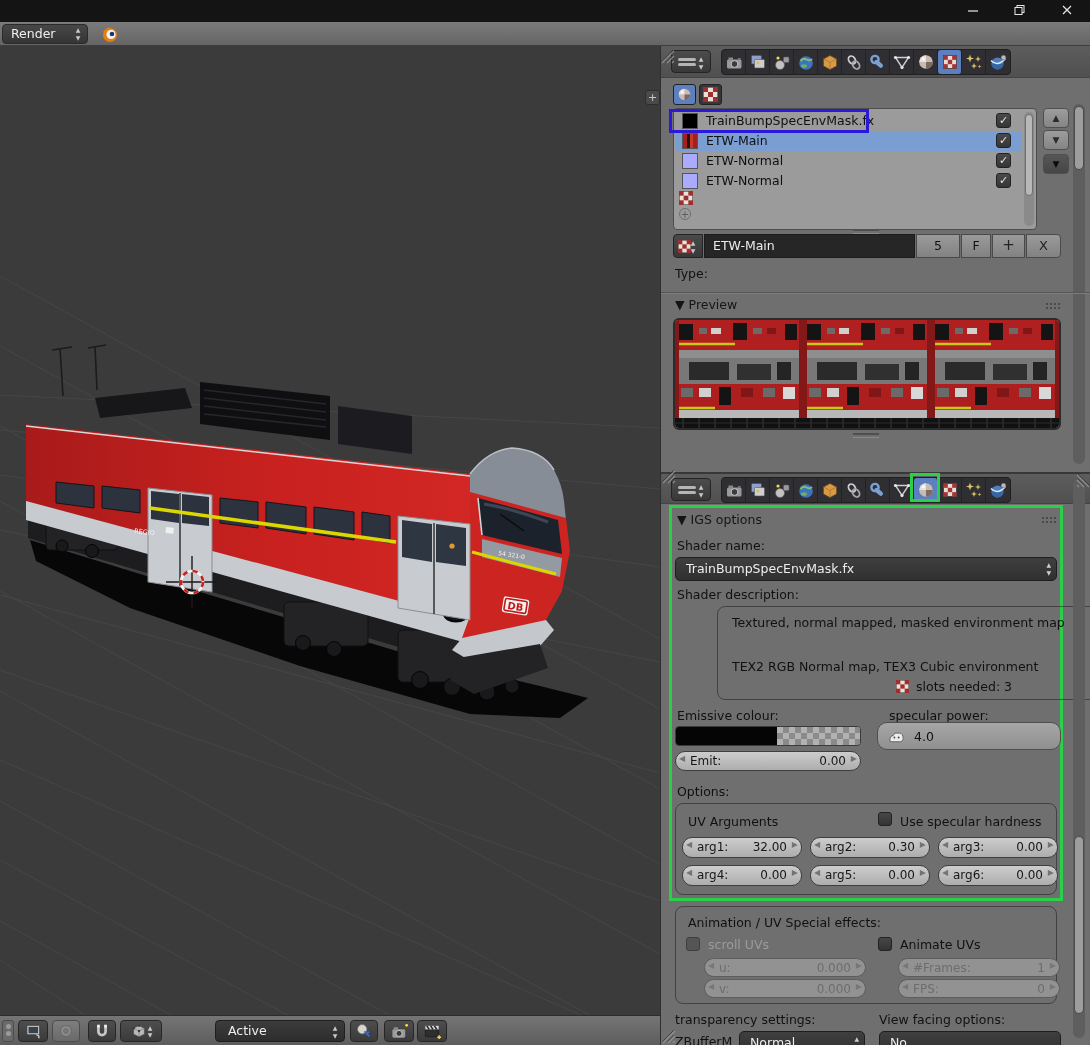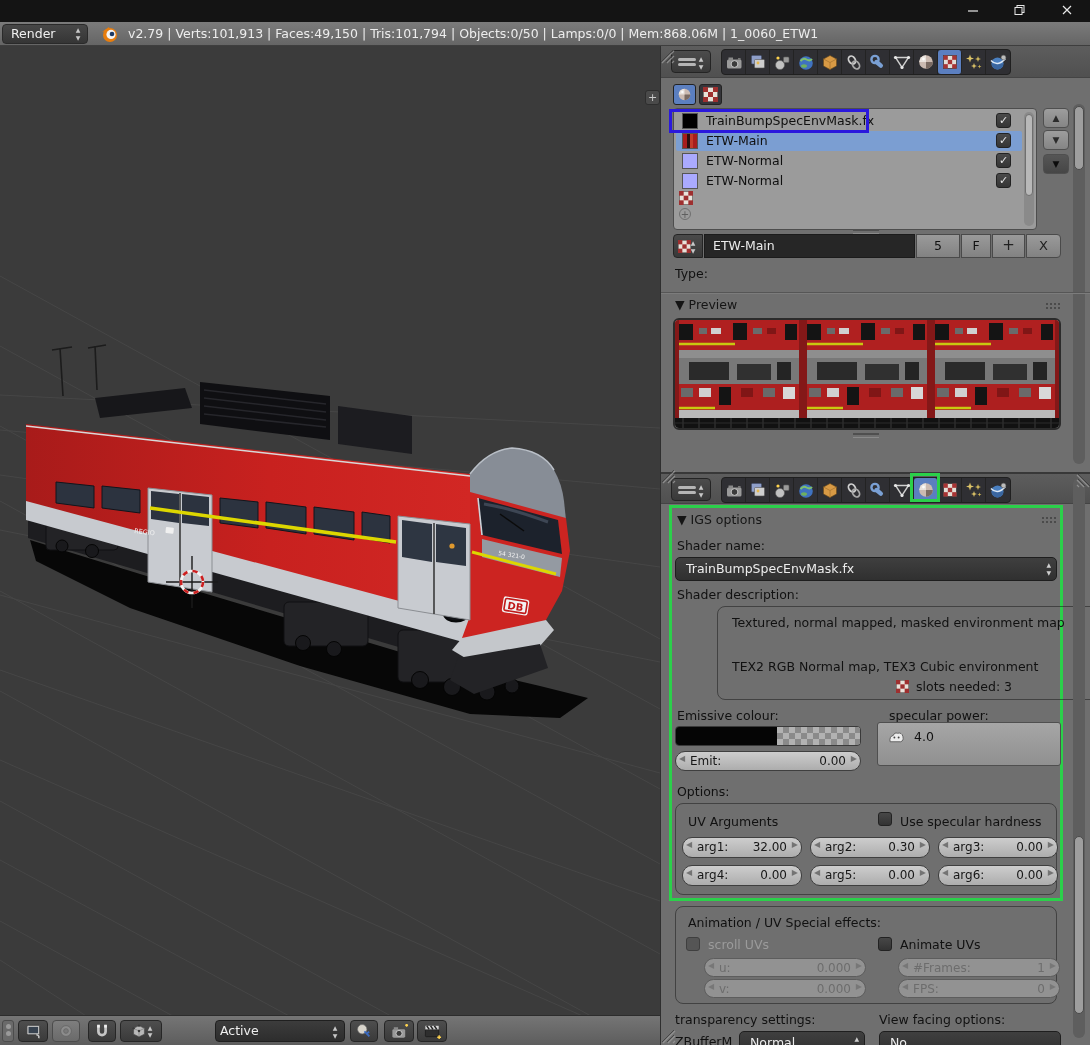--- a/index.html
+++ b/index.html
@@ -19,21 +19,21 @@
   #stats{left:128px;top:4px;color:#ededed;font-size:12.5px;white-space:nowrap;}
 
   
   #viewport{left:0;top:46px;width:660px;height:969px;background:#3b3b3b;overflow:hidden;}
   #vplus{left:645px;top:44px;width:15px;height:15px;background:#4a4a4a;border:1px solid #2e2e2e;border-radius:3px;color:#c9c9c9;font-size:11px;line-height:13px;text-align:center;}
 
   
   #vhead{left:0;top:1015px;width:660px;height:30px;background:linear-gradient(#757575,#5d5d5d);border-top:1px solid #2c2c2c;}
   .hbtn{top:4px;height:22px;background:linear-gradient(#4e4e4e,#3a3a3a);border:1px solid #262626;border-radius:4px;display:flex;align-items:center;justify-content:center;}
   .hbtn.lite{background:linear-gradient(#7e7e7e,#6a6a6a);border-color:#4c4c4c;}
-  #active-dd{left:215px;top:4px;width:130px;height:22px;background:linear-gradient(#3c3c3c,#2d2d2d);border:1px solid #1f1f1f;border-radius:4px;color:#eee;font-size:12.5px;line-height:20px;padding-left:4px;}
+  #active-dd{left:215px;top:4px;width:130px;height:22px;background:linear-gradient(#3c3c3c,#2d2d2d);border:1px solid #1f1f1f;border-radius:4px;color:#eee;font-size:12.5px;line-height:20px;padding-left:12px;}
 
   
   #props{left:660px;top:46px;width:430px;height:999px;background:#6f6f6f;border-left:1px solid #2f2f2f;overflow:hidden;}
   .phead{left:0;width:430px;height:32px;background:linear-gradient(#5d5d5d,#505050);border-bottom:1px solid #444;}
   .edsel{position:absolute;left:10px;top:4px;width:40px;height:23px;background:linear-gradient(#4c4c4c,#393939);border:1px solid #242424;border-radius:4px;}
   .edsel .bars{position:absolute;left:6px;top:5px;width:18px;}
   .edsel .bars i{display:block;height:3px;margin:2px 0;background:#b5b5b5;border-radius:2px;}
   .tabstrip{position:absolute;left:60px;top:3px;height:26px;background:#2f2f33;border:1px solid #202020;border-radius:4px;display:flex;}
   .tab{width:24px;height:24px;display:flex;align-items:center;justify-content:center;border-right:1px solid #232323;}
   .tab:last-child{border-right:none;}
@@ -268,21 +268,20 @@
       <span class="updn">▲<br>▼</span>
     </div>
     <div id="blogo" class="abs">
       <svg width="18" height="18" viewBox="0 0 18 18">
           <path d="M2,7 L9,2 L10,5 Z" fill="#e87d0d"></path>
           <circle cx="10" cy="10" r="7" fill="#e87d0d"></circle>
           <circle cx="11" cy="9.4" r="4.6" fill="#f4f4f4"></circle>
           <circle cx="12" cy="9" r="2.3" fill="#1b3a67"></circle>
         </svg>
     </div>
-    <div id="stats" class="abs">v2.79 | Verts:101,913 | Faces:49,150 | Tris:101,794 | Objects:0/50 | Lamps:0/0 | Mem:868.06M | 1_0060_ETW1</div>
   </div>
 
   <div id="viewport" class="abs">
     <svg width="660" height="969" viewBox="0 0 660 969">
 
       <g stroke="#464646" stroke-width="1">
         <path d="M0,349 L660,382"></path>
           <path d="M0,384 L660,443"></path>
           <path d="M0,429 L660,521"></path>
         <path d="M0,484 L660,616"></path>
@@ -730,21 +729,21 @@
     </div>
 
     <div class="abs lbl" style="left:16px;top:662px">Emissive colour:</div>
     <div class="abs lbl" style="left:228px;top:662px">specular power:</div>
 
     <div class="abs" style="left:14px;top:680px;width:186px;height:20px;border:1px solid #3a3a3a;border-radius:4px;overflow:hidden">
       <div style="position:absolute;left:0;top:0;width:55%;height:100%;background:#050505"></div>
       <div style="position:absolute;right:0;top:0;width:45%;height:100%;background:linear-gradient(45deg,#8a8a8a 25%,transparent 25%,transparent 75%,#8a8a8a 75%),linear-gradient(45deg,#8a8a8a 25%,#b2b2b2 25%,#b2b2b2 75%,#8a8a8a 75%);background-size:12px 12px;background-position:0 0,6px 6px"></div>
     </div>
 
-    <div class="abs" style="left:216px;top:676px;width:184px;height:44px;background:linear-gradient(#a6a6a6,#909090);border:1px solid #4f4f4f;border-radius:3px">
+    <div class="abs" style="left:216px;top:676px;width:184px;height:28px;background:linear-gradient(#a6a6a6,#909090);border:1px solid #4f4f4f;border-radius:10px">
       <svg class="abs" width="17" height="13" style="left:10px;top:8px">
           <use href="#i-ghost"></use>
         </svg>
       <span class="abs lbl" style="left:36px;top:6px">4.0</span>
     </div>
 
     <div class="pill" style="left:14px;top:705px;width:186px;height:20px">
       <span class="aL">◀</span>
         <span class="pl">Emit:</span>
       <span class="pv">0.00</span>

